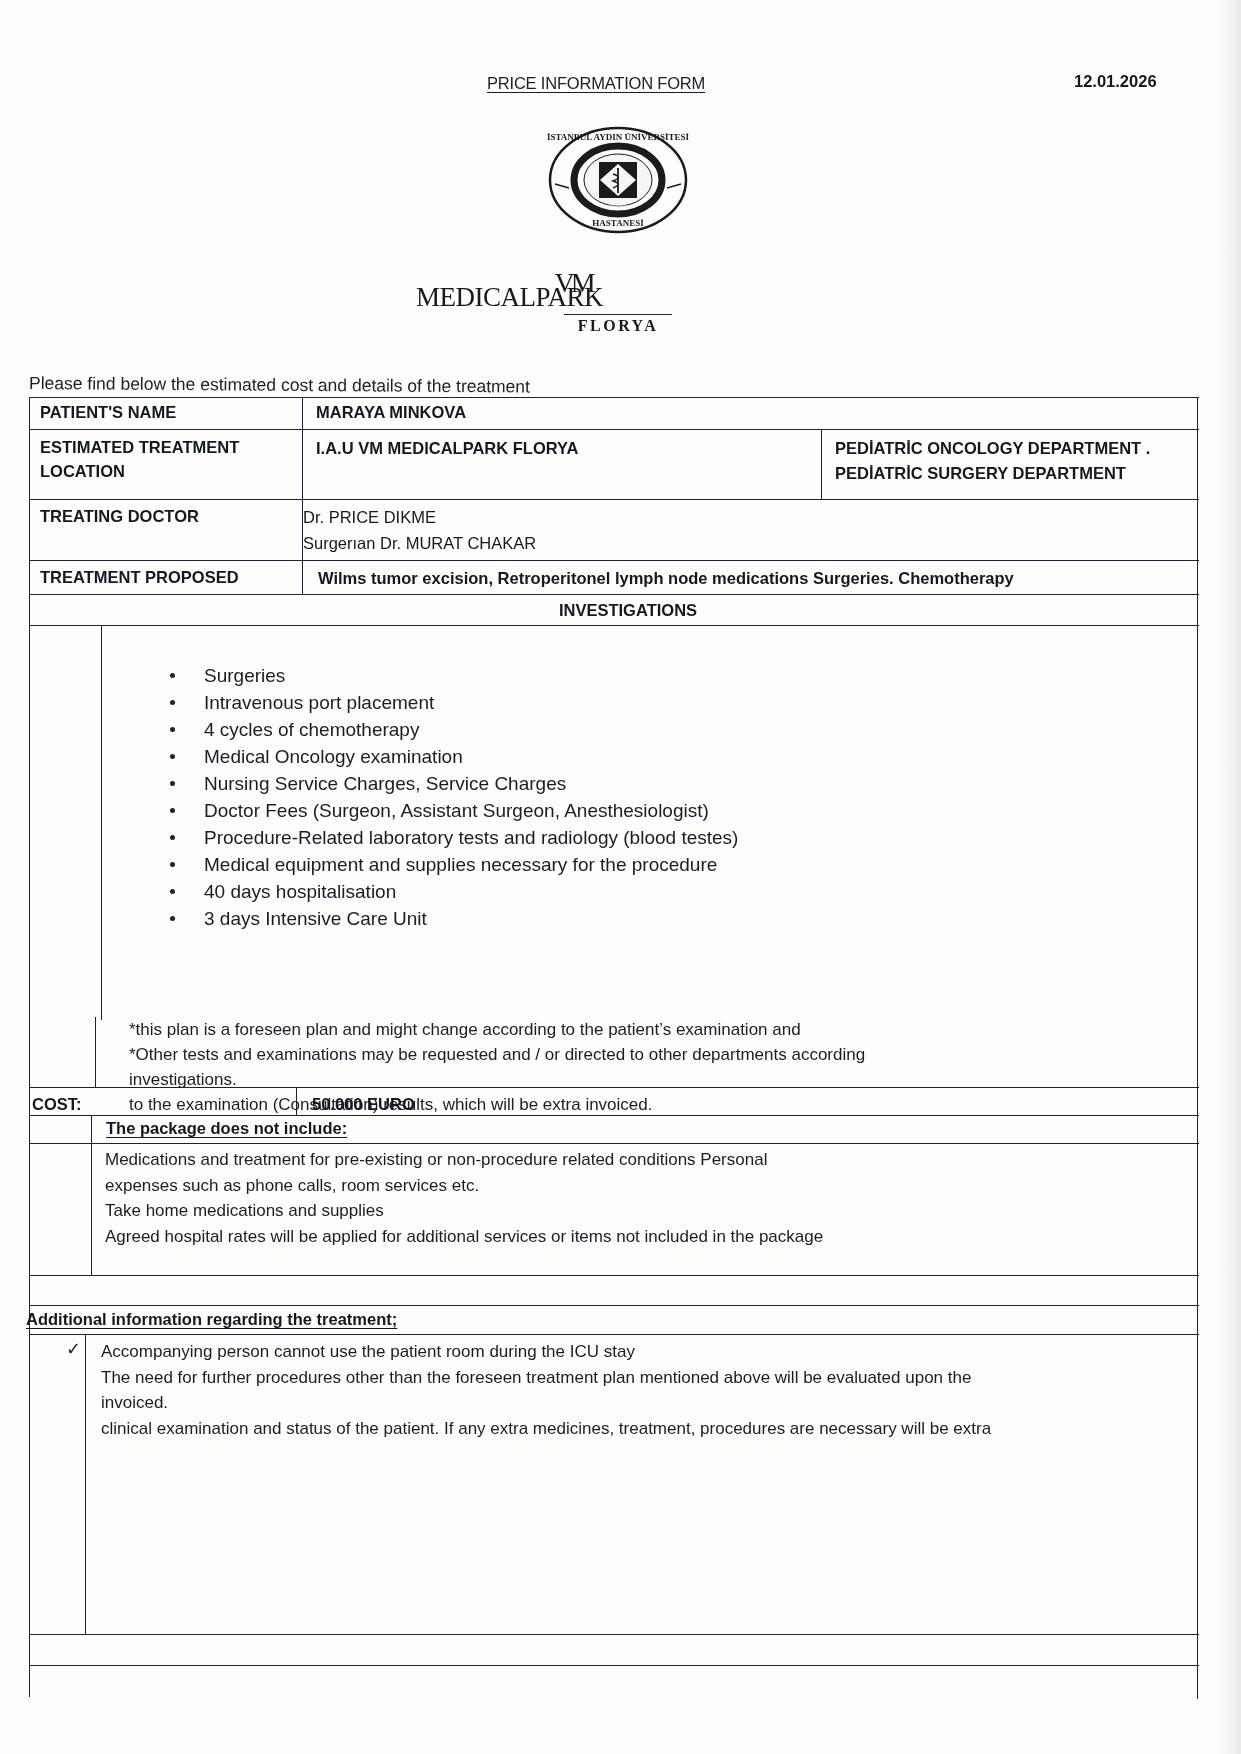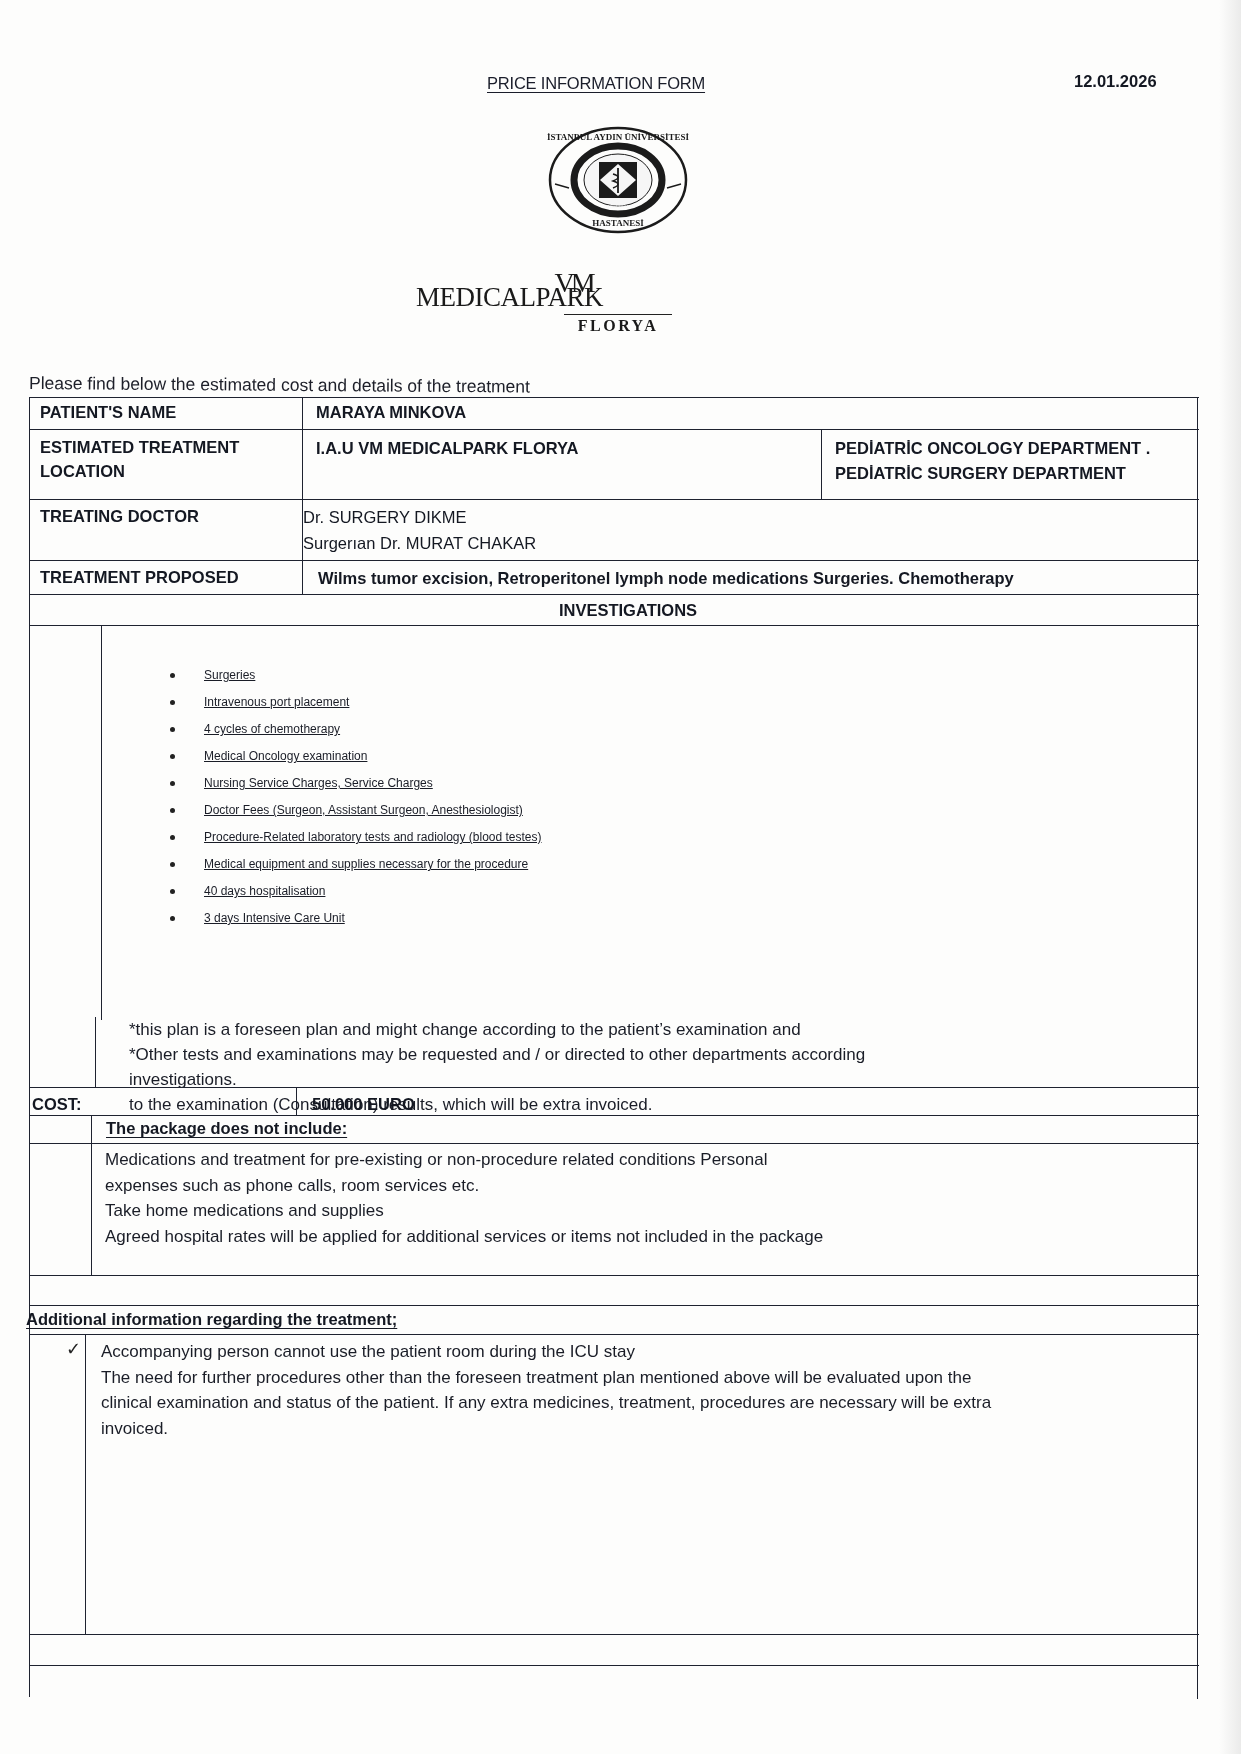--- a/index.html
+++ b/index.html
@@ -41,21 +41,21 @@
 
     .doc { position: absolute; left: 29px; top: 397px; width: 1170px; }
     .row { position: absolute; left: 0; width: 1170px; border-top: 1.5px solid #1e2230; }
     .vline { position: absolute; border-left: 1.5px solid #1e2230; }
 
     .lbl { position: absolute; font-weight: bold; font-size: 16.5px; color: #141822; line-height: 24px; }
     .val { position: absolute; font-size: 16.5px; color: #141822; line-height: 25px; }
     .val.bold { font-weight: bold; }
 
     .bullets { position: absolute; left: 144px; top: 267px; list-style: none; }
-    .bullets li { font-size: 12px; line-height: 27px; position: relative; padding-left: 34px; color: #1a1d27; text-decoration: underline; }
+    .bullets li { font-size: 19px; line-height: 27px; position: relative; padding-left: 34px; color: #1a1d27; }
     .bullets li::before {
       content: ""; position: absolute; left: 0; top: 11px; width: 5px; height: 5px; background: #222; border-radius: 50%;
     }
 
     .notes { position: absolute; left: 102px; top: 620px; width: 940px; font-size: 17px; line-height: 25px; color: #1a1d27; }
 
     .sect-heading { position: absolute; font-weight: bold; font-size: 16.5px; text-decoration: underline; text-underline-offset: 3px; color: #141822; }
     .plain-lines { position: absolute; font-size: 17px; line-height: 25.5px; color: #1a1d27; }
 
     .check { position: absolute; left: 38px; top: 1036px; font-size: 18px; color: #222; }
@@ -103,21 +103,21 @@
 
   <div class="row" style="top:32px;"></div>
   <div class="lbl" style="left:11px; top:38px; width:240px;">ESTIMATED TREATMENT LOCATION</div>
   <div class="val bold" style="left:287px; top:39px;">I.A.U VM MEDICALPARK FLORYA</div>
   <div class="vline" style="left:792px; top:32px; height:70px;"></div>
   <div class="val bold" style="left:806px; top:39px;">PEDİATRİC ONCOLOGY DEPARTMENT .</div>
   <div class="val bold" style="left:806px; top:64px;">PEDİATRİC SURGERY DEPARTMENT</div>
 
   <div class="row" style="top:102px;"></div>
   <div class="lbl" style="left:11px; top:107px;">TREATING DOCTOR</div>
-  <div class="val" style="left:274px; top:108px;">Dr. SURGERY DIKME</div>
+  <div class="val" style="left:274px; top:108px;">Dr. PRICE DIKME</div>
   <div class="val" style="left:274px; top:134px;">Surgerıan  Dr. MURAT CHAKAR</div>
 
   <div class="row" style="top:163px;"></div>
   <div class="lbl" style="left:11px; top:168px;">TREATMENT PROPOSED</div>
   <div class="val bold" style="left:289px; top:169px;">Wilms tumor excision, Retroperitonel lymph node medications Surgeries. Chemotherapy</div>
 
   <div class="vline" style="left:273px; top:0; height:197px;"></div>
 
   <div class="row" style="top:197px;"></div>
   <div class="lbl" style="left:0; width:1170px; text-align:center; top:201px;padding-left:28px;">INVESTIGATIONS</div>
@@ -164,21 +164,21 @@
   <div class="row" style="top:878px;"></div>
   <div class="row" style="top:908px;"></div>
 
   <div class="sect-heading" style="left:-3px; top:913px;">Additional information regarding the treatment;</div>
   <div class="row" style="top:937px;"></div>
   <div class="vline" style="left:56px; top:937px; height:300px;"></div>
   <div class="check" style="left:37px; top:941px;">✓</div>
   <div class="plain-lines" style="left:72px; top:942px; width:1096px;">
     <div>Accompanying person cannot use the patient room during the ICU stay</div>
     <div>The need for further procedures other than the foreseen treatment plan mentioned above will be evaluated upon the</div>
+    <div>invoiced.</div>
     <div>clinical examination and status of the patient.  If any extra medicines, treatment, procedures are necessary will be extra</div>
-    <div>invoiced.</div>
   </div>
 
   <div class="row" style="top:1237px;"></div>
   <div class="row" style="top:1268px;"></div>
 </div>
 
 <div class="shadow-edge"></div>
 
 </body></html>

